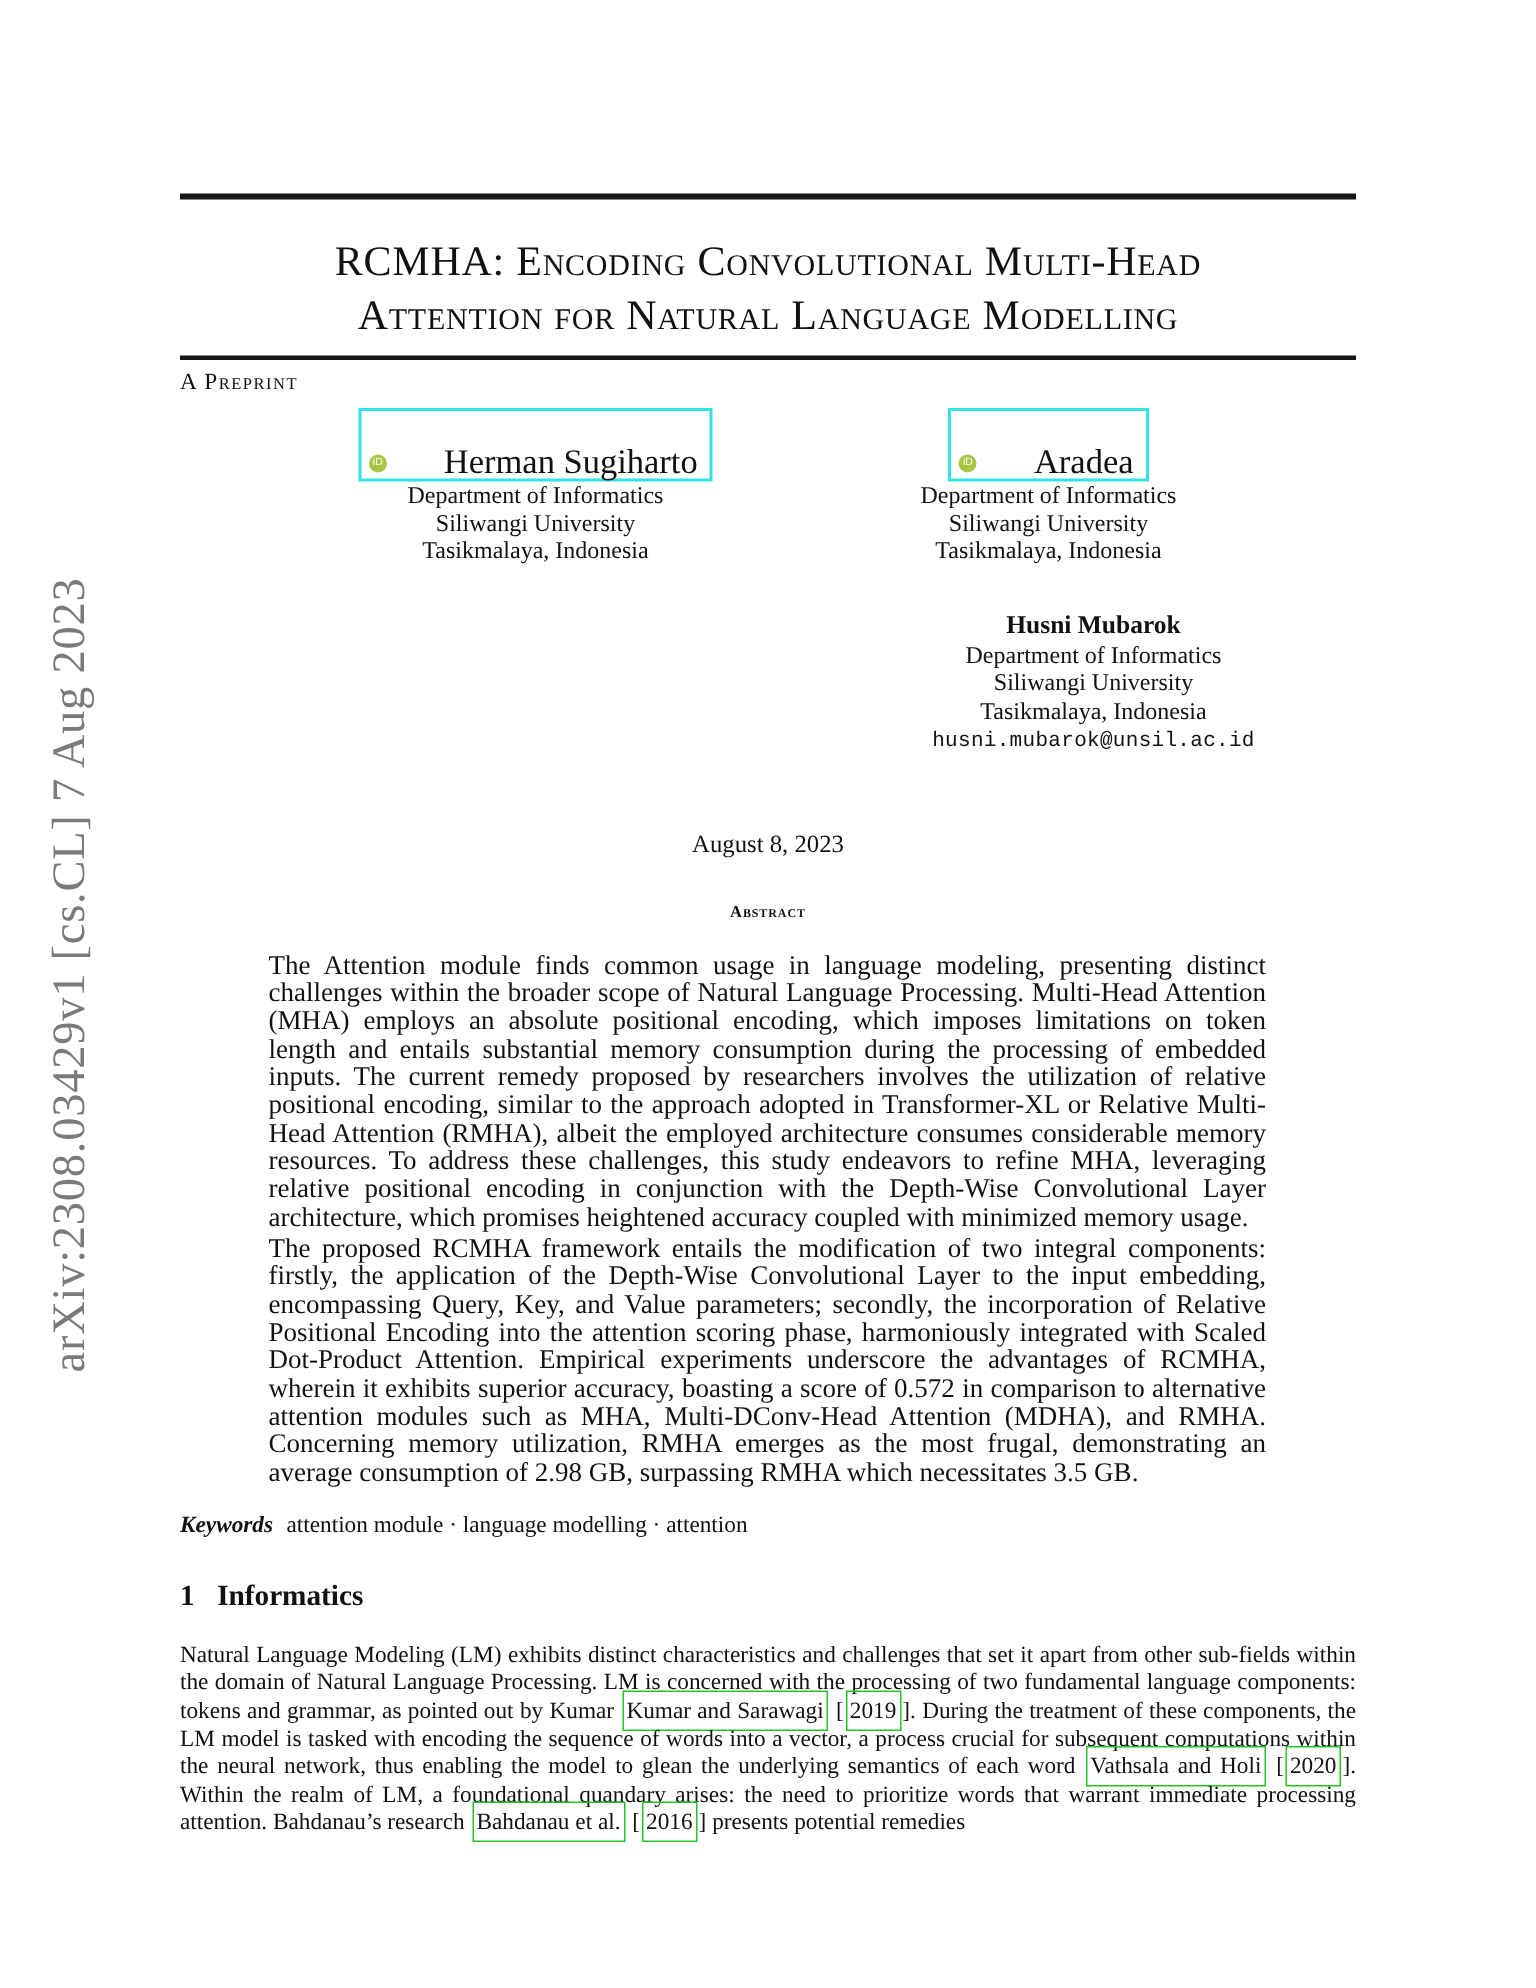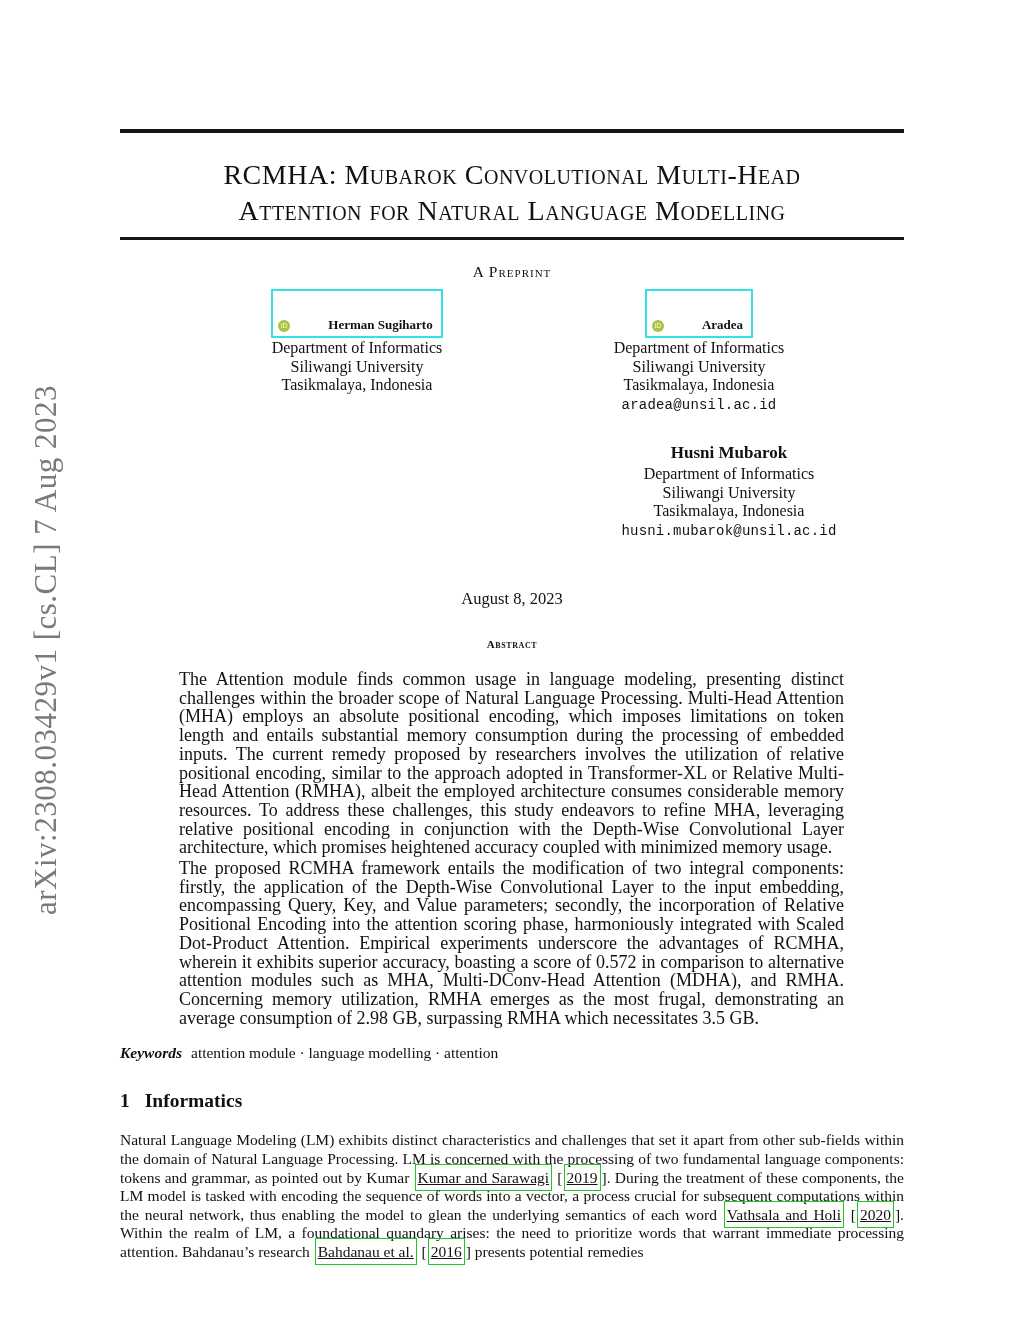--- a/index.html
+++ b/index.html
@@ -31,40 +31,39 @@
     margin:24px 0 8px 0;
     text-align:center;
     font-weight:normal;
     font-variant:small-caps;
     font-size:28px;
     line-height:36px;
     letter-spacing:0.5px;
   }
   .title .tline{display:block;}
   .preprint{
-    margin-top:23px;
-    text-align:center;
+    margin-top:6px;
     font-variant:small-caps;
     font-size:15.5px;
     letter-spacing:1px;
   }
   .authors-row{display:flex;margin-top:8px;}
   .author{width:350px;text-align:center;font-size:16px;line-height:18.5px;}
   .author-a{margin-left:62px;}
   .author-b{margin-left:-8px;}
   .authors-row-center{display:flex;justify-content:flex-end;margin-top:29px;}
   .author-link{
     display:inline-flex;
     align-items:flex-end;
     gap:6px;
     border:2px solid #35e2e2;
     padding:24px 8px 2px 5px;
     margin-bottom:1px;
   }
-  .aname{font-weight:bold;font-size:13px;line-height:19px;margin-left:32px;}
+  .aname{font-weight:normal;font-size:23px;line-height:19px;margin-left:32px;}
   .aname-plain{font-weight:bold;font-size:17px;line-height:20px;margin-bottom:2px;}
   .orcid{
     width:12px;height:12px;
     border-radius:50%;
     background:#a9c342;
     color:#ffffff;
     font-family:"Liberation Sans", sans-serif;
     font-size:7px;line-height:12px;
     text-align:center;
     display:inline-block;
@@ -105,36 +104,35 @@
   .intro{
     margin:19px 0 0 0;
     text-align:justify;
     font-size:15.5px;
     line-height:18.6px;
   }
   .cite-box{
     border:1.5px solid #24c424;
     padding:4px 2px;
     margin:0 1px;
-    text-decoration:underline;
   }
 </style>
 </head>
 <body>
 
 <div class="page">
 
   <div class="watermark">arXiv:2308.03429v1 [cs.CL] 7 Aug 2023</div>
 
   <div class="content">
 
     <div class="rule rule-top"></div>
 
     <h1 class="title">
-      <span class="tline">RCMHA: Mubarok Convolutional Multi-Head</span>
+      <span class="tline">RCMHA: Encoding Convolutional Multi-Head</span>
       <span class="tline">Attention for Natural Language Modelling</span>
     </h1>
 
     <div class="rule"></div>
 
     <div class="preprint">A Preprint</div>
 
     <div class="authors-row">
       <div class="author author-a">
         <div>
@@ -151,21 +149,20 @@
       <div class="author author-b">
         <div>
           <span class="author-link">
             <span class="orcid">iD</span>
             <span class="aname">Aradea</span>
           </span>
         </div>
         <div class="aline">Department of Informatics</div>
         <div class="aline">Siliwangi University</div>
         <div class="aline">Tasikmalaya, Indonesia</div>
-        <div class="aemail">aradea@unsil.ac.id</div>
       </div>
     </div>
 
     <div class="authors-row-center">
       <div class="author">
         <div class="aname-plain">Husni Mubarok</div>
         <div class="aline">Department of Informatics</div>
         <div class="aline">Siliwangi University</div>
         <div class="aline">Tasikmalaya, Indonesia</div>
         <div class="aemail">husni.mubarok@unsil.ac.id</div>

